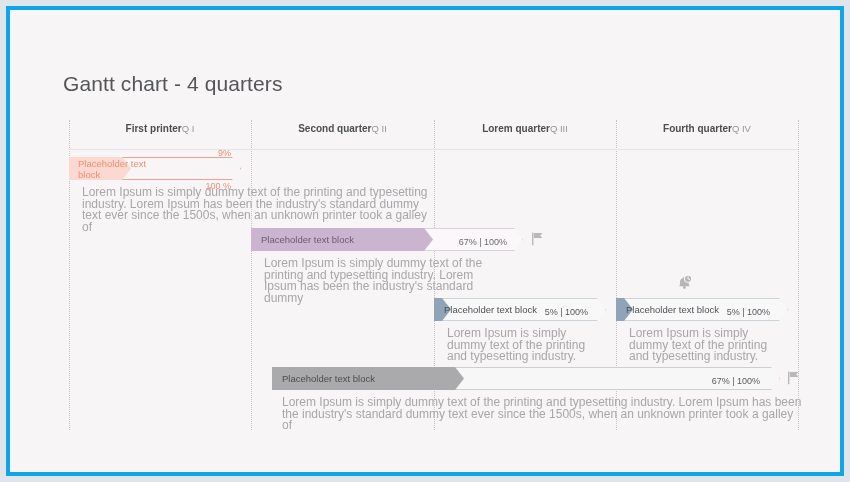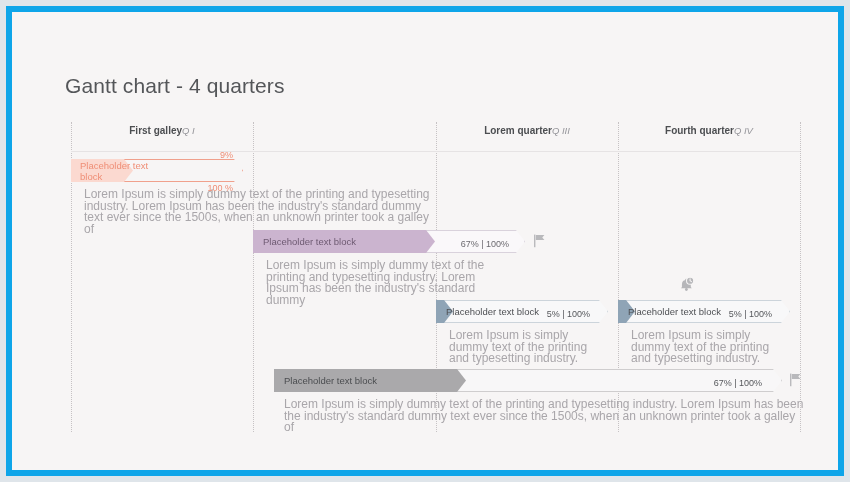--- a/index.html
+++ b/index.html
@@ -13,21 +13,21 @@
     font-family: "Liberation Sans", sans-serif;
     overflow: hidden;
   }
   .slide-frame {
     position: absolute;
     left: 6px;
     top: 6px;
     width: 838px;
     height: 470px;
     background: #f7f5f5;
-    border: 6px solid #0ea5e9;
+    border: 4px solid #0ea5e9;
     box-sizing: border-box;
   }
   .slide-title {
     position: absolute;
     left: 53px;
     top: 62px;
     font-size: 21px;
     color: #545659;
     letter-spacing: 0.1px;
     font-weight: 400;
@@ -67,21 +67,20 @@
     font-size: 10px;
     color: #4c4e51;
     font-weight: 700;
     white-space: nowrap;
   }
   .qcol .qnum {
     font-weight: 400;
     color: #95959a;
     font-size: 9.5px;
     margin-left: 0;
-    font-style: italic;
   }
   .header-rule {
     position: absolute;
     left: 0;
     top: 29px;
     width: 729px;
     height: 0;
     border-top: 1px solid #e6e3e4;
   }
 
@@ -186,21 +185,24 @@
   <div class="chart">
 
     <div class="vguide" style="left:0px;"></div>
     <div class="vguide" style="left:182px;"></div>
     <div class="vguide" style="left:365px;"></div>
     <div class="vguide" style="left:547px;"></div>
     <div class="vguide" style="left:729px;"></div>
 
     <div class="header-row">
       <div class="qcol" style="left:0px;width:182px;">
-        <span>First galley</span><span class="qnum">Q I</span>
+        <span>First printer</span><span class="qnum">Q I</span>
+      </div>
+      <div class="qcol" style="left:182px;width:183px;">
+        <span>Second quarter</span><span class="qnum">Q II</span>
       </div>
       <div class="qcol" style="left:365px;width:182px;">
         <span>Lorem quarter</span><span class="qnum">Q III</span>
       </div>
       <div class="qcol" style="left:547px;width:182px;">
         <span>Fourth quarter</span><span class="qnum">Q IV</span>
       </div>
     </div>
     <div class="header-rule"></div>
 

